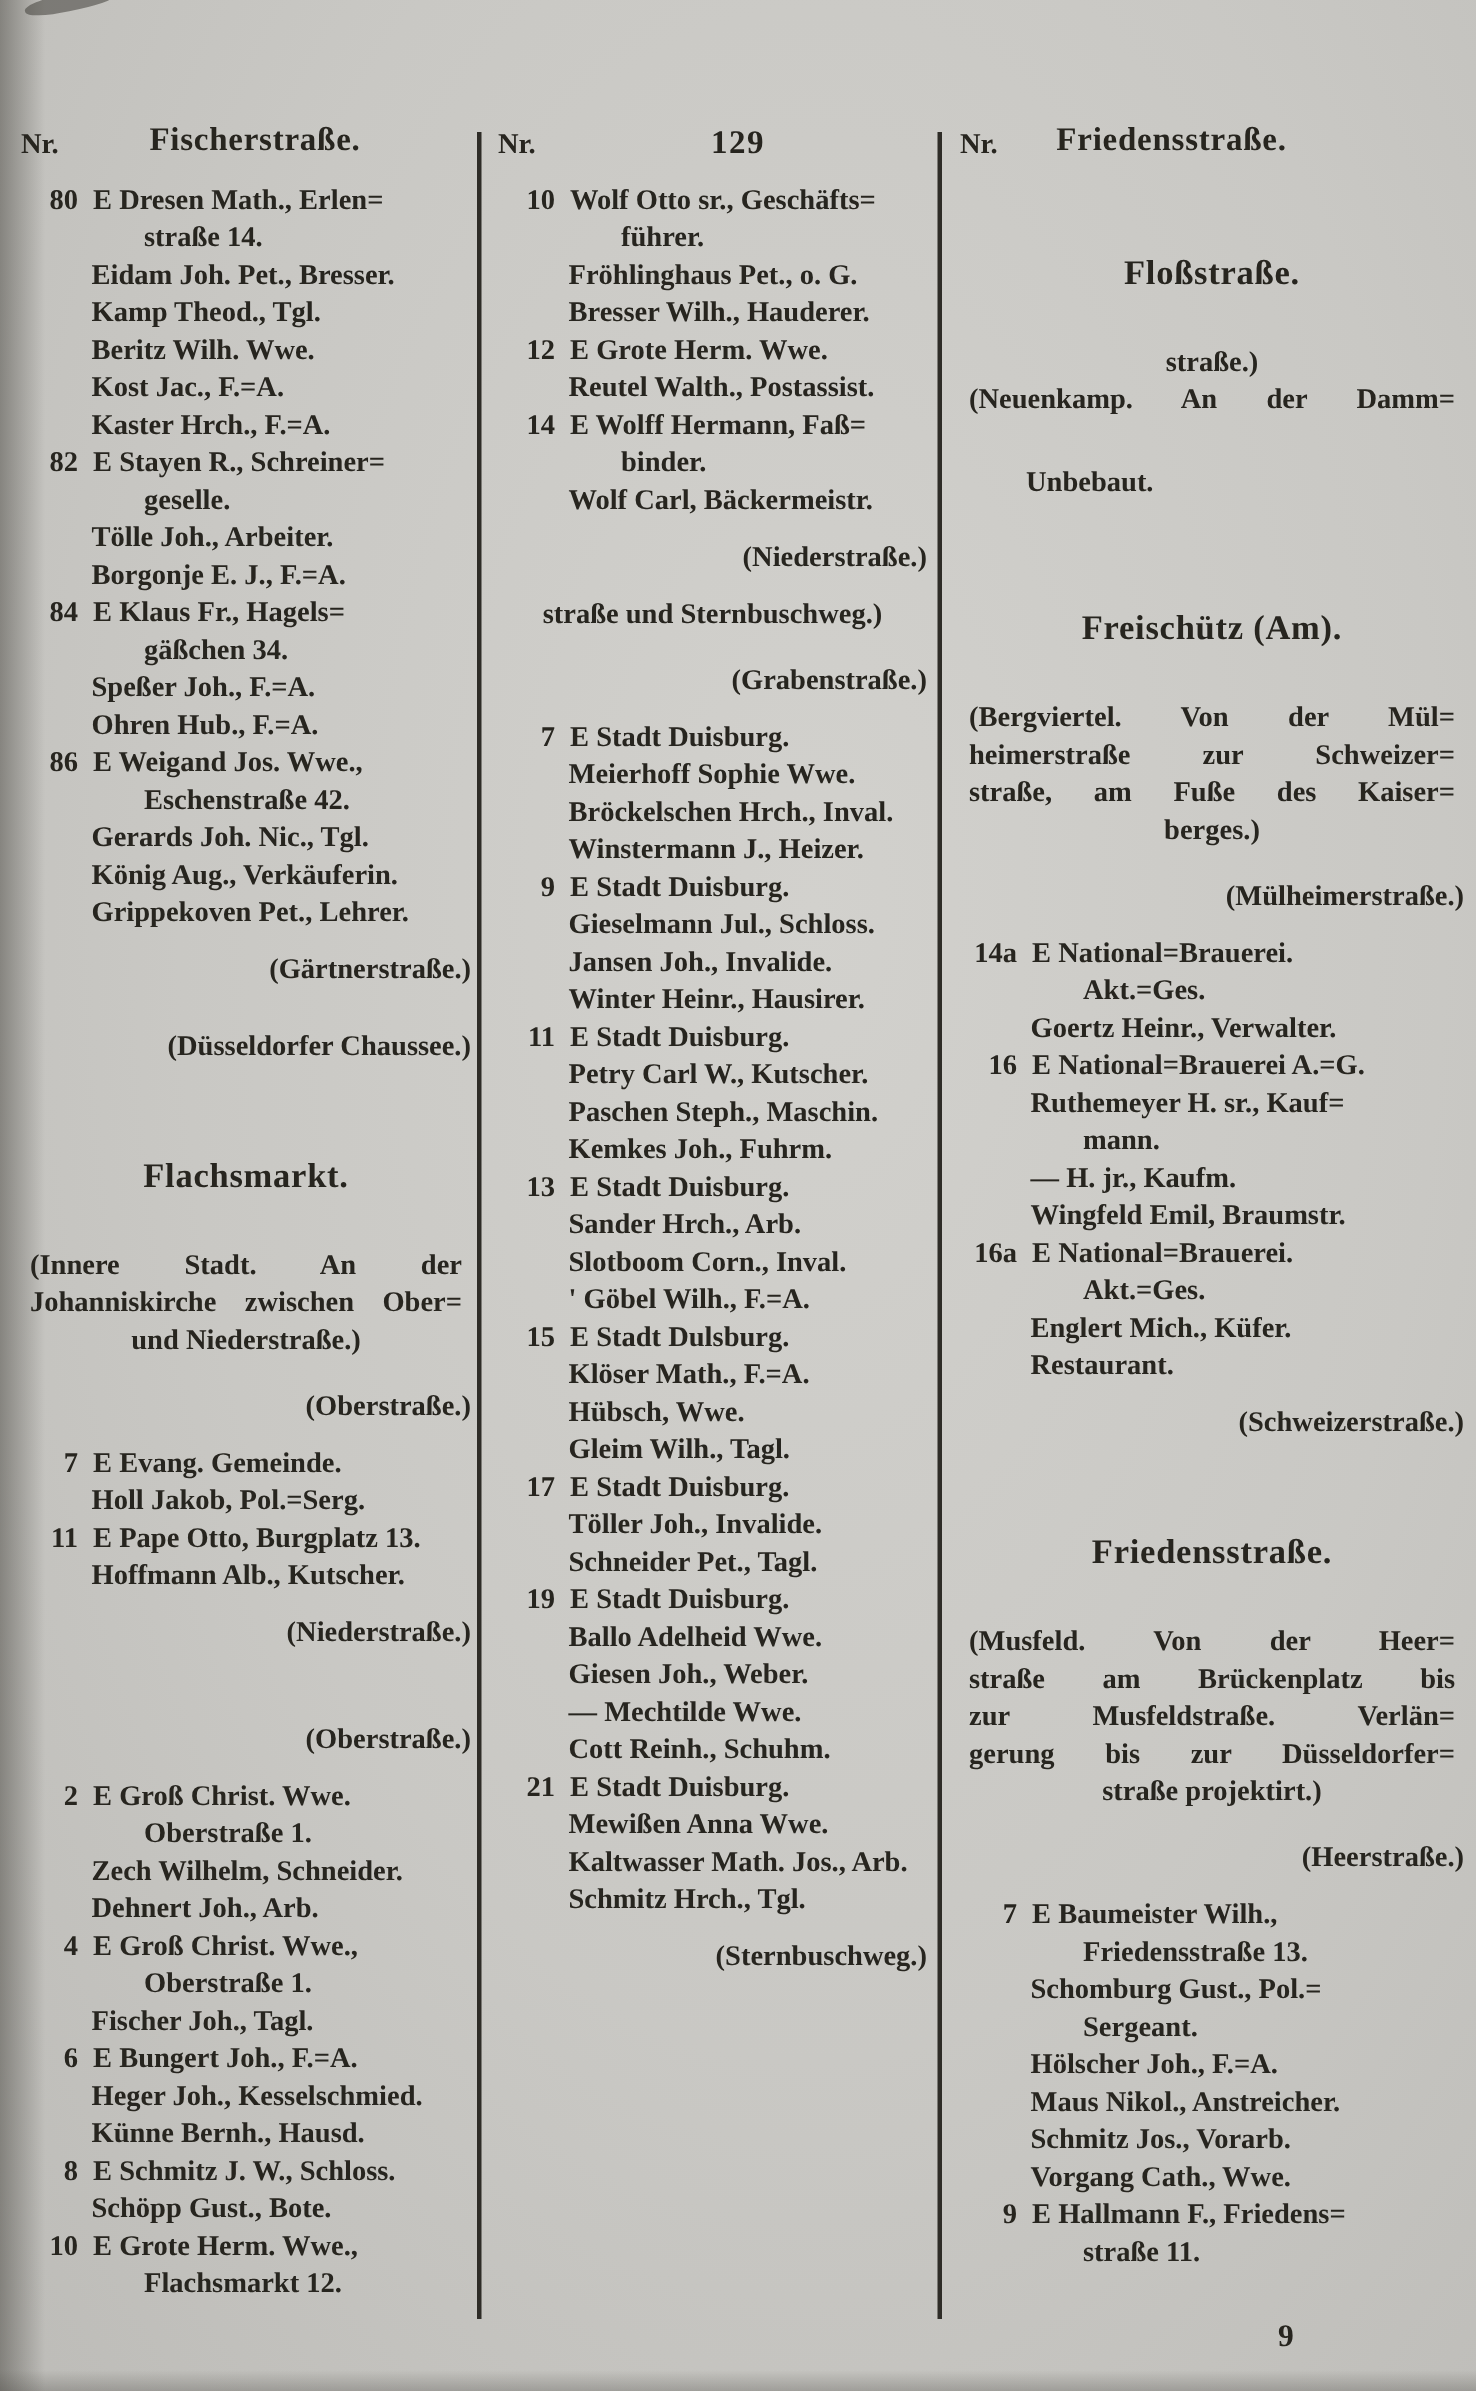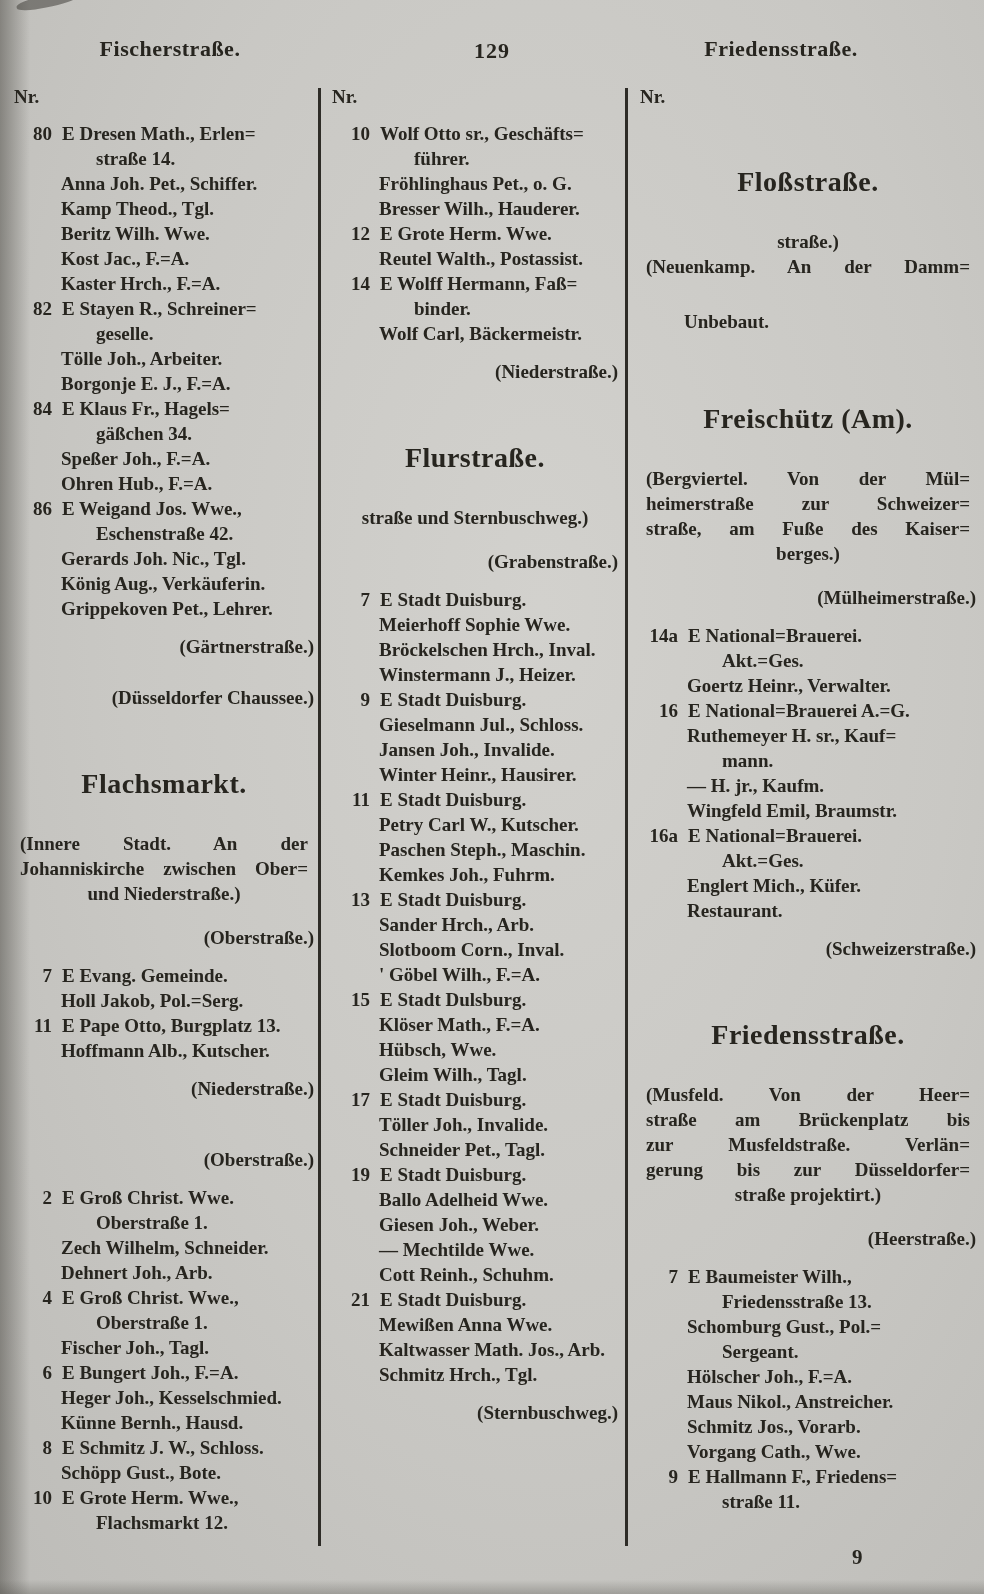--- a/index.html
+++ b/index.html
@@ -25,21 +25,21 @@
   }
   .edge-bottom{
     position:absolute;left:0;bottom:0;width:100%;height:14px;
     background:linear-gradient(0deg, rgba(72,70,64,.30), rgba(72,70,64,0));
   }
   .streak{
     position:absolute;left:16px;top:-5px;width:64px;height:12px;
     background:#413f3a;opacity:.55;transform:rotate(-12deg);border-radius:45%;
   }
   .head-label{
-    position:absolute;text-align:center;font-size:22px;font-weight:bold;letter-spacing:.5px;
+    position:absolute;text-align:center;font-size:22px;font-weight:bold;letter-spacing:.5px;margin-top:44px;
   }
   #h-left{left:60px;top:36px;width:220px;}
   #h-center{left:402px;top:38px;width:180px;letter-spacing:1px;}
   #h-right{left:656px;top:36px;width:250px;}
   .rule{
     position:absolute;top:88px;height:1458px;width:3px;background:var(--rule);
   }
   #rule1{left:318px;}
   #rule2{left:625px;}
   .col{
@@ -49,21 +49,21 @@
   #col2{left:332px;width:286px;}
   #col3{left:640px;width:336px;}
   .ln{font-size:19px;line-height:25px;}
   .k-nr{margin-bottom:12px;}
   .k-e{display:flex;}
   .num{flex:none;width:38px;text-align:right;padding-right:10px;}
   .etx{white-space:nowrap;}
   .k-n{padding-left:47px;white-space:nowrap;}
   .k-c{padding-left:82px;white-space:nowrap;}
   .k-x{text-align:right;margin:13px 0;}
-  .k-h{font-size:28px;line-height:34px;text-align:center;margin:44px 0 30px;letter-spacing:.5px;}
+  .k-h{font-size:23px;line-height:34px;text-align:center;margin:44px 0 30px;letter-spacing:.5px;}
   .k-d{margin:0 0 6px;}
   .dl{line-height:25px;text-align:justify;text-align-last:justify;padding:0 6px;}
   .dl.last{text-align:center;text-align-last:center;}
   .k-s{padding-left:44px;margin:24px 0;}
   .k-g{height:20px;}
   #pageno{position:absolute;left:852px;top:1545px;font-size:21px;}
 </style>
 </head>
 <body>
 
@@ -79,21 +79,21 @@
 <div class="rule" id="rule1"></div>
 <div class="rule" id="rule2"></div>
 
 <div class="col" id="col1">
     <div class="ln k-nr">Nr.</div>
     <div class="ln k-e">
       <span class="num">80</span>
       <span class="etx">E Dresen Math., Erlen=</span>
     </div>
     <div class="ln k-c">straße 14.</div>
-    <div class="ln k-n">Anna Joh. Pet., Schiffer.</div>
+    <div class="ln k-n">Eidam Joh. Pet., Bresser.</div>
     <div class="ln k-n">Kamp Theod., Tgl.</div>
     <div class="ln k-n">Beritz Wilh. Wwe.</div>
     <div class="ln k-n">Kost Jac., F.=A.</div>
     <div class="ln k-n">Kaster Hrch., F.=A.</div>
     <div class="ln k-e">
       <span class="num">82</span>
       <span class="etx">E Stayen R., Schreiner=</span>
     </div>
     <div class="ln k-c">geselle.</div>
     <div class="ln k-n">Tölle Joh., Arbeiter.</div>
@@ -179,21 +179,20 @@
       <span class="etx">E Grote Herm. Wwe.</span>
     </div>
     <div class="ln k-n">Reutel Walth., Postassist.</div>
     <div class="ln k-e">
       <span class="num">14</span>
       <span class="etx">E Wolff Hermann, Faß=</span>
     </div>
     <div class="ln k-c">binder.</div>
     <div class="ln k-n">Wolf Carl, Bäckermeistr.</div>
     <div class="ln k-x">(Niederstraße.)</div>
-    <div class="ln k-h">Flurstraße.</div>
     <div class="ln k-d">
       <div class="dl last">straße und Sternbuschweg.)</div>
     </div>
     <div class="ln k-x">(Grabenstraße.)</div>
     <div class="ln k-e">
       <span class="num">7</span>
       <span class="etx">E Stadt Duisburg.</span>
     </div>
     <div class="ln k-n">Meierhoff Sophie Wwe.</div>
     <div class="ln k-n">Bröckelschen Hrch., Inval.</div>

